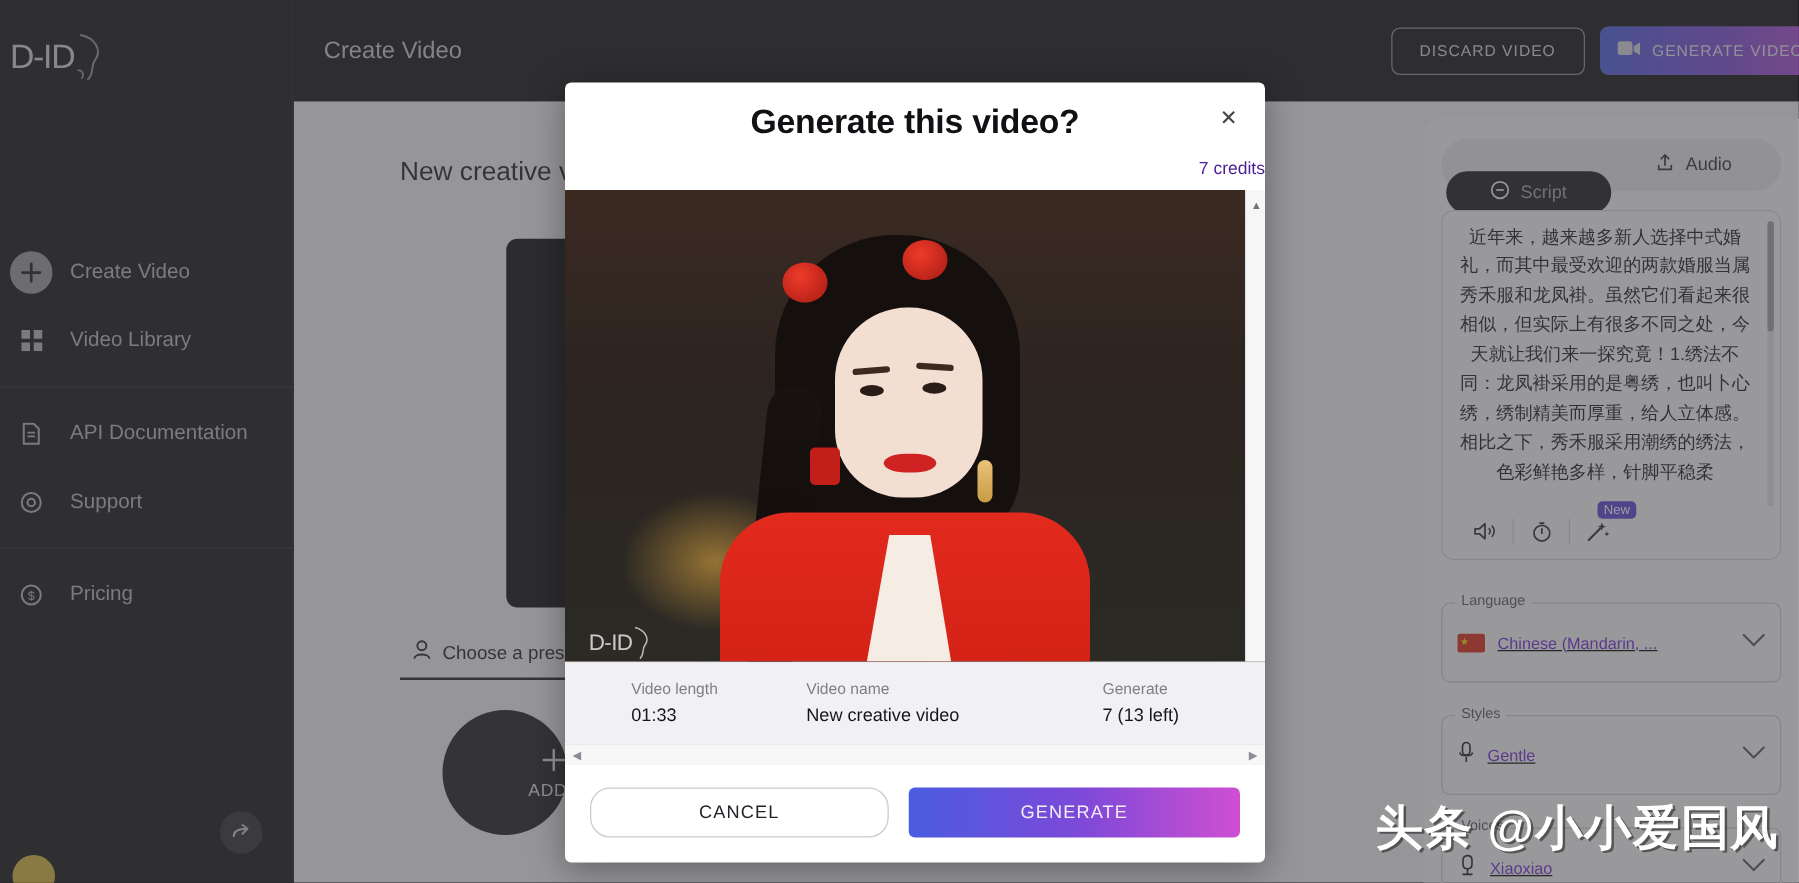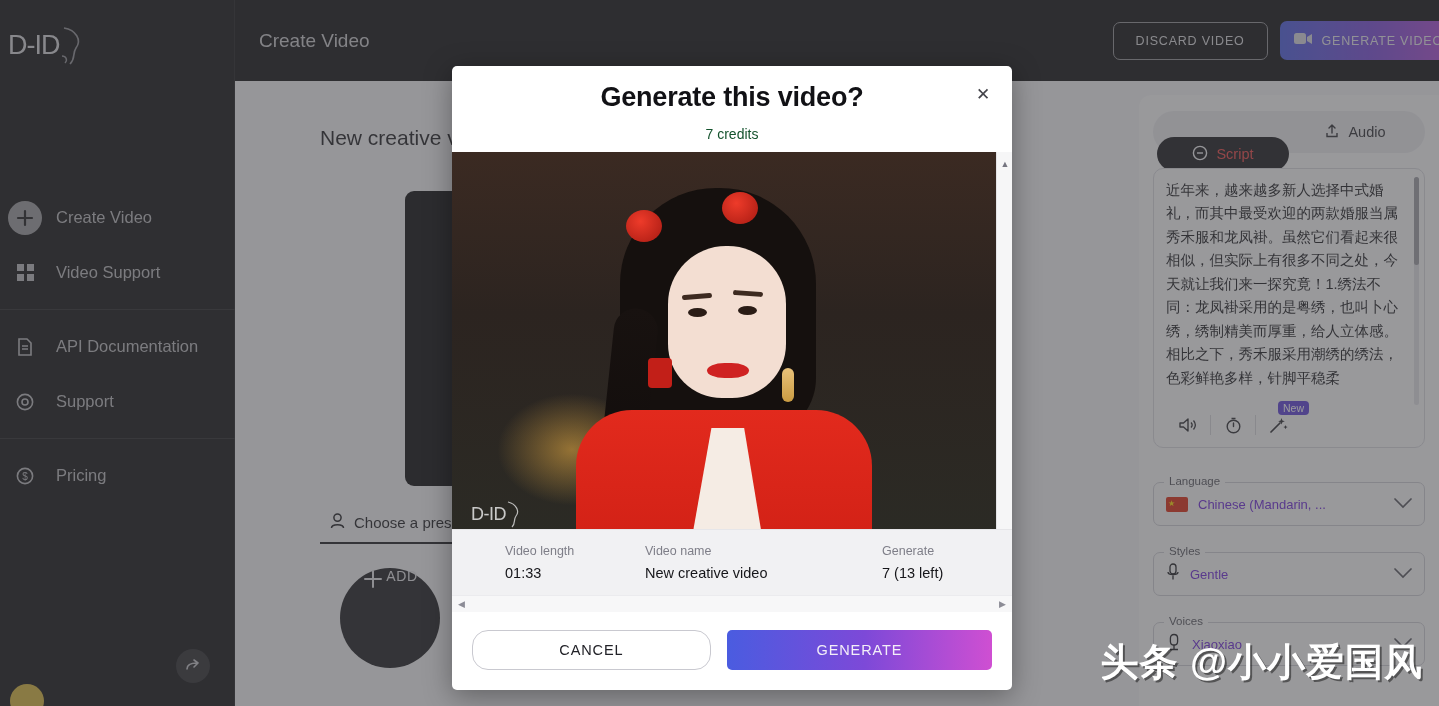--- a/index.html
+++ b/index.html
@@ -92,25 +92,25 @@
     width: 700px; height: 38px;
     display: flex; align-items: center;
   }
   .tab-presenter {
     display: flex; align-items: center; gap: 9px;
     font-size: 15px; color: #1c1c20;
     border-bottom: 2px solid #1c1c20;
     padding: 0 14px 10px 10px;
   }
   .add-circle {
-    position: absolute; left: 105px; top: 487px;
+    position: absolute; left: 119px; top: 487px;
     width: 100px; height: 100px; border-radius: 50%;
     background: #1b1b1f; color: #e3e3e6;
-    display: flex; flex-direction: row;
-    align-items: flex-start; justify-content: center; gap: 2px;
+    display: flex; flex-direction: column;
+    align-items: flex-end; justify-content: center; gap: 2px;
     font-size: 14px; letter-spacing: .6px;
     cursor: pointer;
   }
 
   
   .right-panel {
     position: absolute; right: 0; top: 95px;
     width: 300px; height: 611px;
     background: #fafafb;
     border-radius: 12px 0 0 0;
@@ -120,26 +120,26 @@
     background: #ebebee; border-radius: 22px;
     height: 42px; display: flex; align-items: center;
     padding: 4px;
   }
   .seg-btn {
     flex: 1; height: 34px; border-radius: 18px;
     display: flex; align-items: center; justify-content: center;
     gap: 8px; font-size: 14.5px; color: #2d2d32;
     cursor: pointer;
   }
-  .seg-btn.active { background: #18181c; color: #ef4444; margin-top: 44px; }
+  .seg-btn.active { background: #18181c; color: #a3a3a3; margin-top: 44px; }
   .script-box {
     margin-top: 15px;
     border: 1px solid #d9d9de; border-radius: 10px;
     height: 280px; position: relative;
-    background: #fafafb; overflow: hidden;
+    background: #fafafb; overflow: hidden; text-align: center;
   }
   .script-text {
     padding: 10px 22px 10px 12px;
     font-size: 14.5px; line-height: 1.62;
     color: #17171b; height: 236px; overflow: hidden;
     word-break: break-all;
   }
   .script-scroll {
     position: absolute; right: 5px; top: 8px;
     width: 5px; height: 228px; background: #e2e2e6; border-radius: 3px;
@@ -161,23 +161,24 @@
   .tool-div { width: 1px; height: 20px; background: #d7d7dc; }
   .new-badge {
     position: absolute; left: 22px; top: -11px;
     background: #5b3fd8; color: #fff;
     font-size: 10.5px; border-radius: 4px;
     padding: 1px 5px;
   }
   .field {
     position: relative; margin-top: 26px;
     border: 1px solid #cfcfd5; border-radius: 7px;
-    height: 44px; display: flex; align-items: center;
+    height: 64px; display: flex; align-items: center;
     padding: 0 12px; gap: 10px; cursor: pointer;
     background: transparent;
+    text-decoration: underline;
   }
   .field-label {
     position: absolute; left: 10px; top: -8px;
     background: #fafafb; padding: 0 5px;
     font-size: 11.5px; color: #56565e;
   }
   .field-value { font-size: 13px; color: #6d28d9; flex: 1; }
   .chev { margin-left: auto; color: #55555d; }
   .flag-cn {
     width: 22px; height: 15px; border-radius: 2px;
@@ -206,22 +207,22 @@
     display: flex; flex-direction: column;
     box-shadow: 0 6px 28px rgba(0,0,0,.35);
   }
   .modal-head { padding: 16px 0 10px; position: relative; }
   .modal-title {
     text-align: center; font-size: 27px;
     font-weight: bold; color: #111115;
     letter-spacing: -.2px;
   }
   .modal-sub {
-    text-align: center; font-size: 14px;
-    color: #14532d; margin-top: 13px;
+    text-align: right; font-size: 14px;
+    color: #4c1d95; margin-top: 13px;
   }
   .modal-close {
     position: absolute; right: 18px; top: 17px;
     width: 22px; height: 22px; cursor: pointer;
     color: #44444a; font-size: 17px;
     display: flex; align-items: center; justify-content: center;
   }
   .preview-wrap {
     position: relative; height: 402px;
     margin: 0 0 0 0; overflow: hidden;
@@ -397,21 +398,21 @@
 
       <div class="nav-item">
         <span class="ic">
           <svg width="17" height="17" viewBox="0 0 17 17">
             <rect x="0" y="0" width="7" height="7" fill="#b9b9bd"></rect>
               <rect x="10" y="0" width="7" height="7" fill="#b9b9bd"></rect>
             <rect x="0" y="10" width="7" height="7" fill="#b9b9bd"></rect>
               <rect x="10" y="10" width="7" height="7" fill="#b9b9bd"></rect>
           </svg>
         </span>
-        <span>Video Support</span>
+        <span>Video Library</span>
       </div>
 
       <div class="nav-sep"></div>
 
       <div class="nav-item">
         <span class="ic">
           <svg width="16" height="18" viewBox="0 0 16 18">
               <path d="M2 1 H10 L14 5 V17 H2 Z" fill="none" stroke="#b9b9bd" stroke-width="1.6"></path>
               <path d="M5 8 H11 M5 11 H11" stroke="#b9b9bd" stroke-width="1.4"></path>
             </svg>

